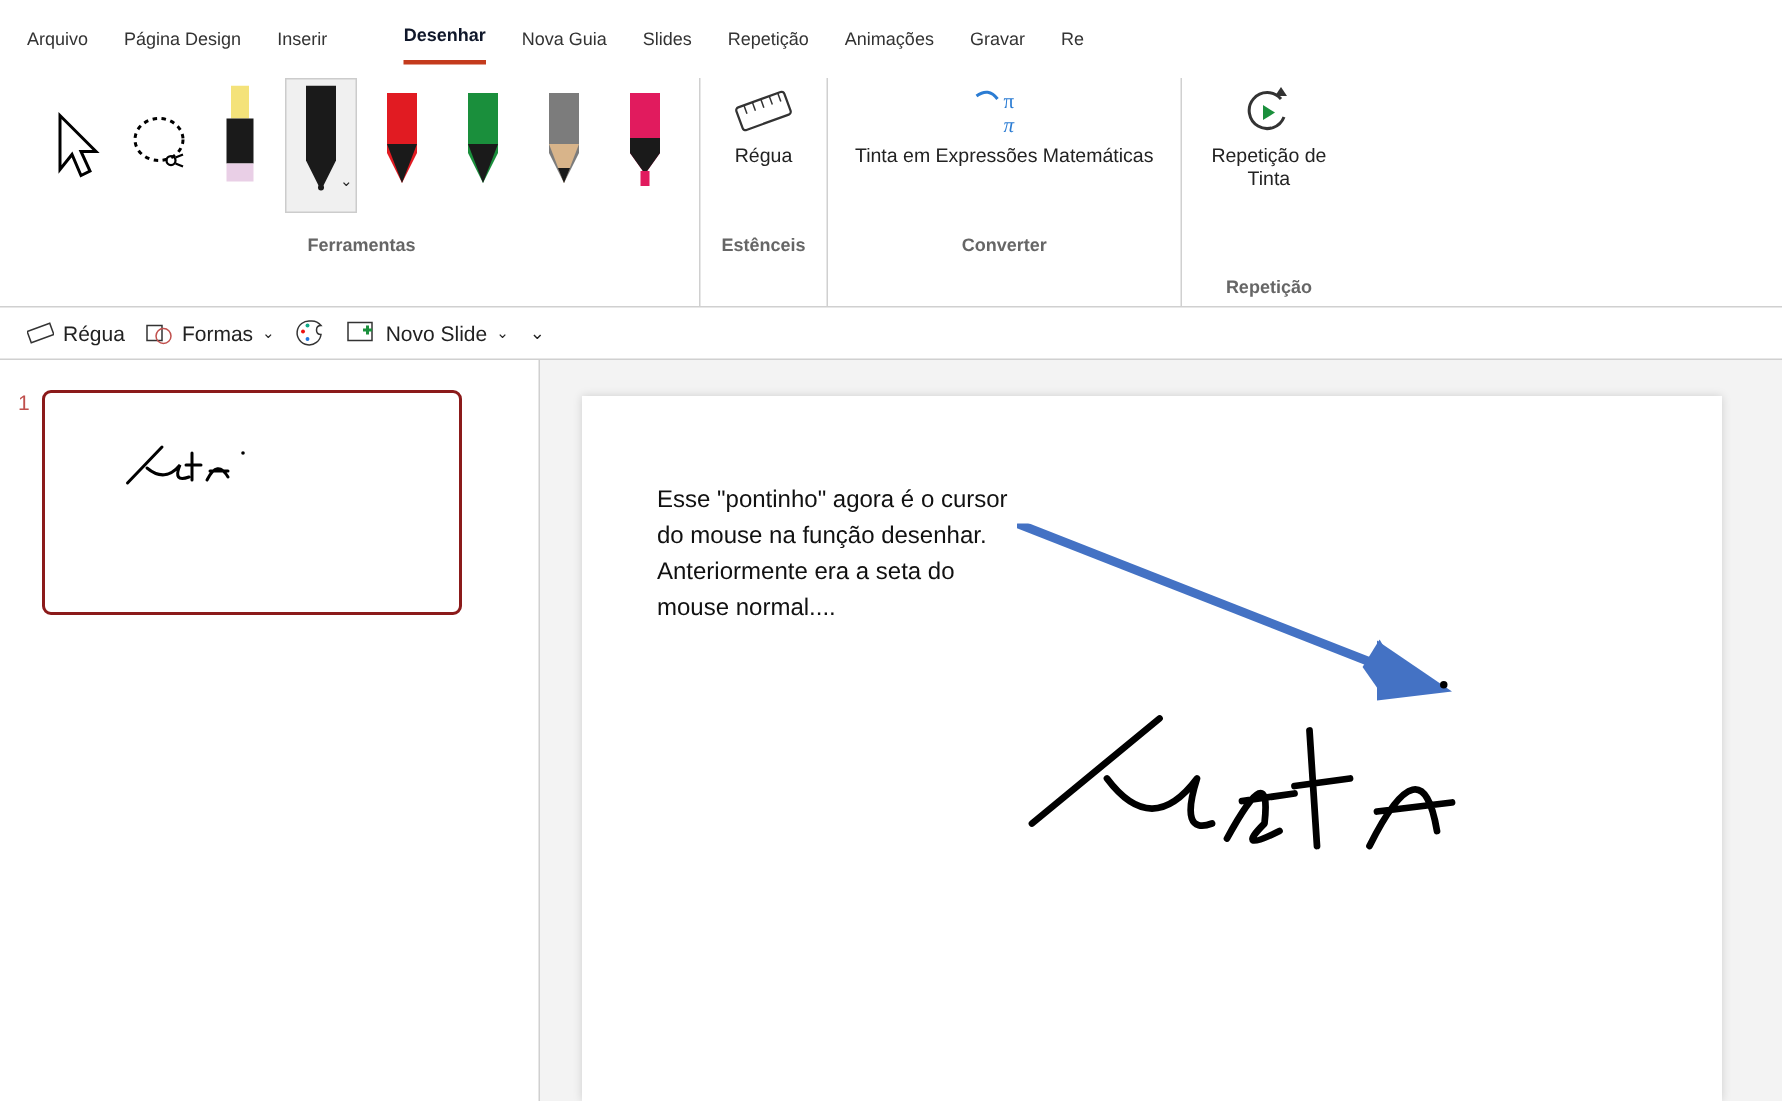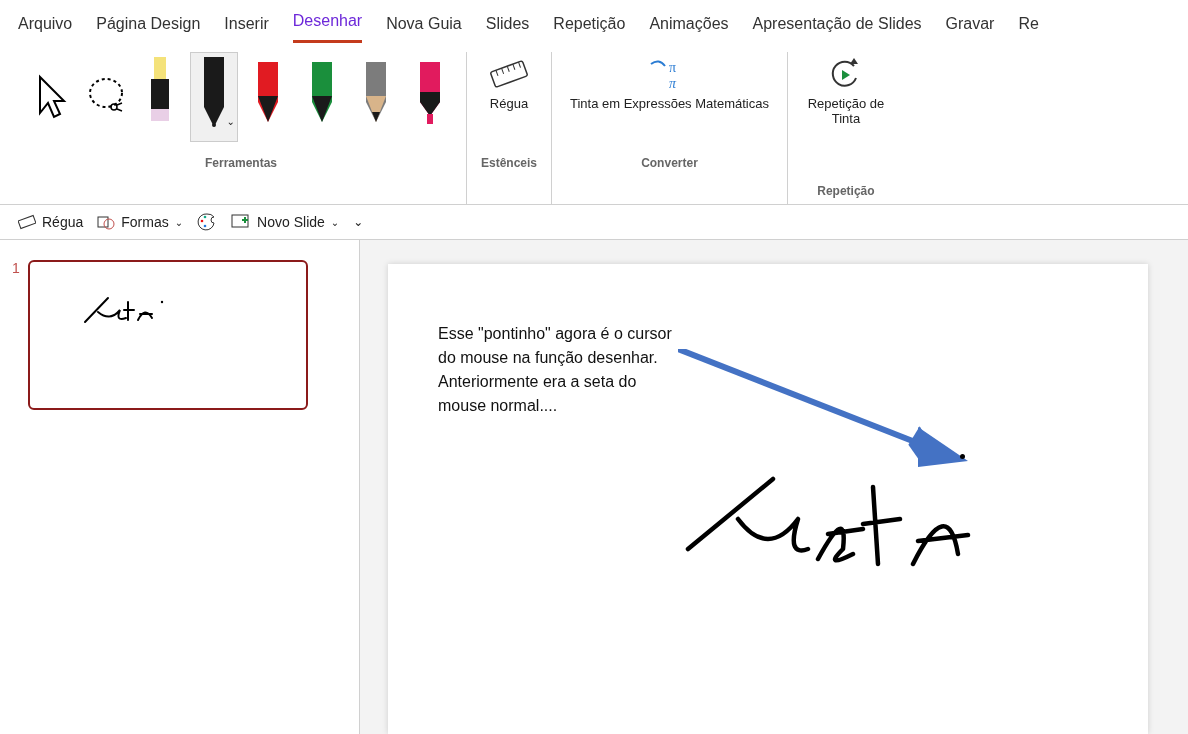--- a/index.html
+++ b/index.html
@@ -13,30 +13,31 @@
   }
   .tabs {
     display: flex;
     gap: 24px;
     padding: 10px 18px 0 18px;
     border-bottom: 1px solid #fff;
     align-items: flex-end;
     height: 44px;
   }
   .tab {
-    font-size: 16px;
+    font-size: 12px;
     color: #333;
     padding: 4px 0 10px 0;
     cursor: pointer;
     white-space: nowrap;
   }
   .tab.active {
-    font-weight: 400;
+    font-weight: 700;
     border-bottom: 3px solid #c43b1d;
-    color: #6d28d9;
+    color: #0f172a;
+    margin-left: 27px;
   }
   .ribbon {
     border-bottom: 1px solid #d0d0d0;
     background: #fff;
     padding: 8px 16px 0 16px;
     display: flex;
     gap: 0;
   }
   .group {
     display: flex;
@@ -147,21 +148,20 @@
 
 <div class="tabs">
   <div class="tab">Arquivo</div>
   <div class="tab">Página Design</div>
   <div class="tab">Inserir</div>
   <div class="tab active">Desenhar</div>
   <div class="tab">Nova Guia</div>
   <div class="tab">Slides</div>
   <div class="tab">Repetição</div>
   <div class="tab">Animações</div>
-  <div class="tab">Apresentação de Slides</div>
   <div class="tab">Gravar</div>
   <div class="tab">Re</div>
 </div>
 
 <div class="ribbon">
 
   <div class="group">
     <div class="group-items">
 
       <div class="tall-btn">

